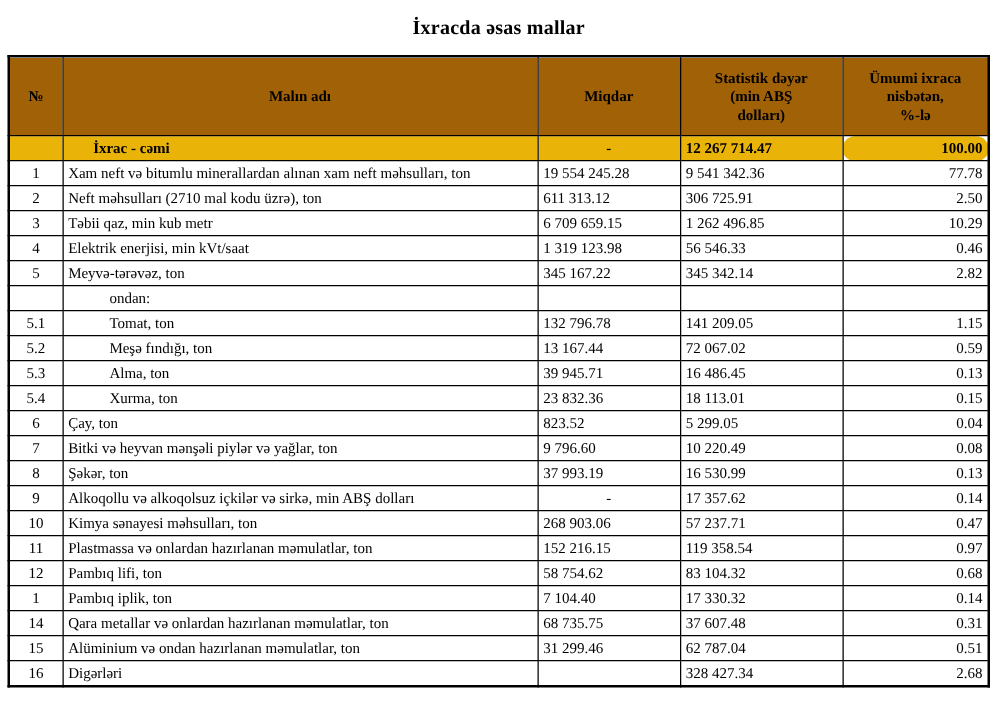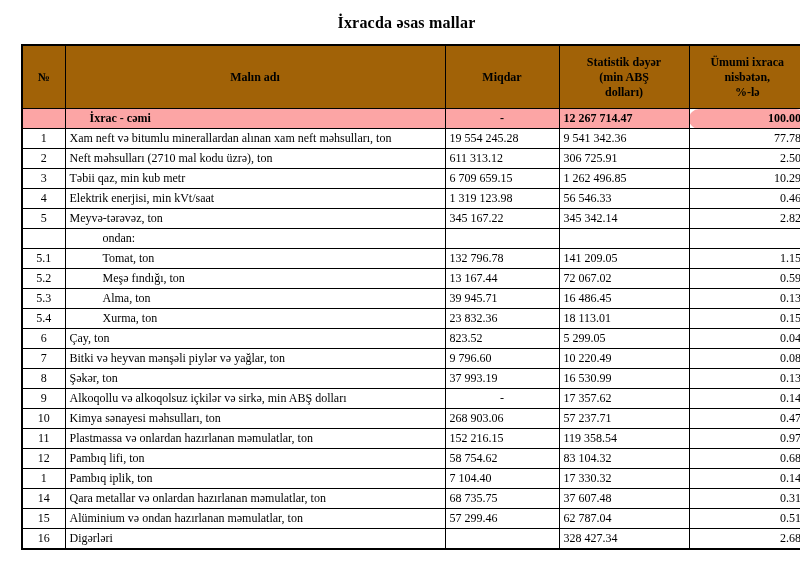--- a/index.html
+++ b/index.html
@@ -6,21 +6,21 @@
     margin: 0;
     padding: 0;
     background: #ffffff;
     color: #000000;
     font-family: "Liberation Serif", "DejaVu Serif", serif;
   }
   .page {
     width: 800px;
     height: 565px;
     box-sizing: border-box;
-    padding: 8px 8px 0 21px;
+    padding: 8px 8px 0 6px;
     background: #ffffff;
   }
   .title {
     font-size: 16px;
     font-weight: bold;
     text-align: center;
     margin: 6px 0 12px 0;
     letter-spacing: 0.2px;
   }
   table.exports {
@@ -48,21 +48,21 @@
     margin-left: 31px;
   }
   td.no   { text-align: center; }
   td.name { text-align: left; padding-left: 6px; }
   td.qty  { text-align: left; padding-right: 8px; }
   td.value{ text-align: left; padding-right: 28px; }
   td.pct  { text-align: right; padding-right: 52px; border-radius: 10px; }
   td.center { text-align: center; padding-right: 4px; }
   tr.total td {
     font-weight: bold;
-    background: #fca5a5;
+    background: #eab308;
   }
   tr.total td.name { padding-left: 24px; }
   tr.sub td.name,
   tr.subheader td.name { padding-left: 37px; }
 </style>
 </head>
 <body>
 
 <div class="page">
   <div class="title">İxracda əsas mallar</div>
@@ -225,21 +225,21 @@
         <tr>
           <td class="no">14</td>
           <td class="name">Qara metallar və onlardan hazırlanan məmulatlar, ton</td>
           <td class="qty">68 735.75</td>
           <td class="value">37 607.48</td>
           <td class="pct">0.31</td>
         </tr>
         <tr>
           <td class="no">15</td>
           <td class="name">Alüminium və ondan hazırlanan məmulatlar, ton</td>
-          <td class="qty">57 299.46</td>
+          <td class="qty">31 299.46</td>
           <td class="value">62 787.04</td>
           <td class="pct">0.51</td>
         </tr>
         <tr>
           <td class="no">16</td>
           <td class="name">Digərləri</td>
           <td class="qty"></td>
           <td class="value">328 427.34</td>
           <td class="pct">2.68</td>
         </tr>

